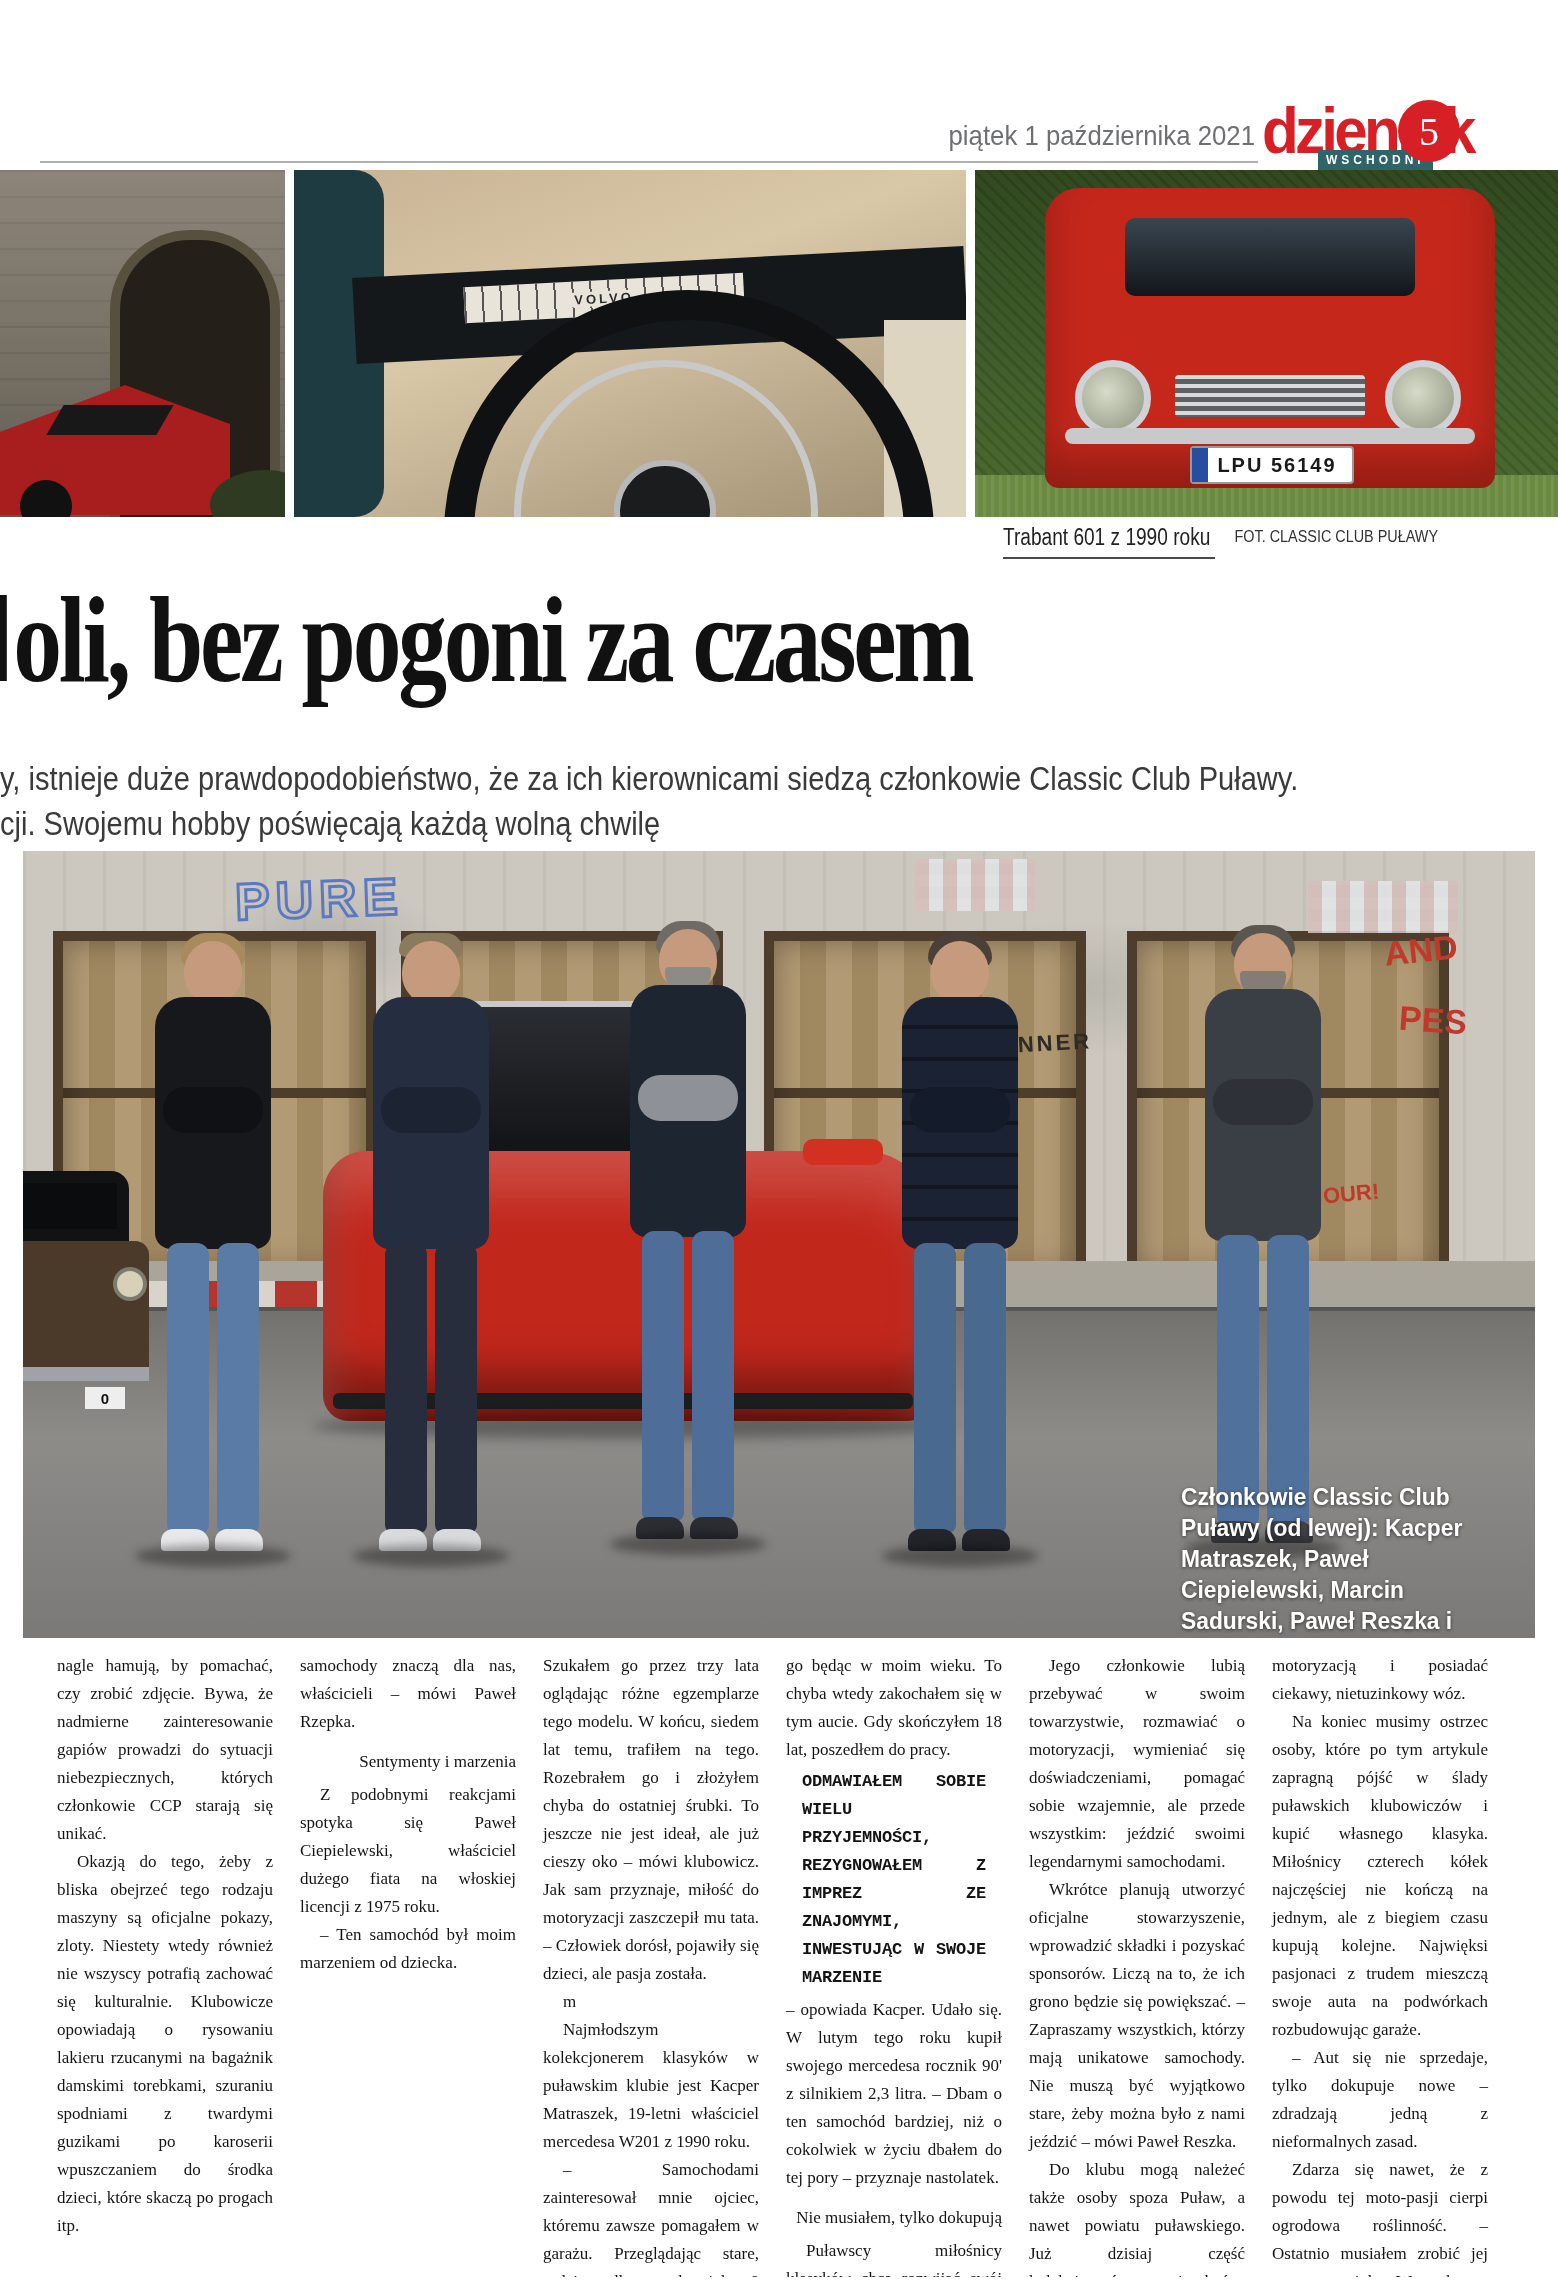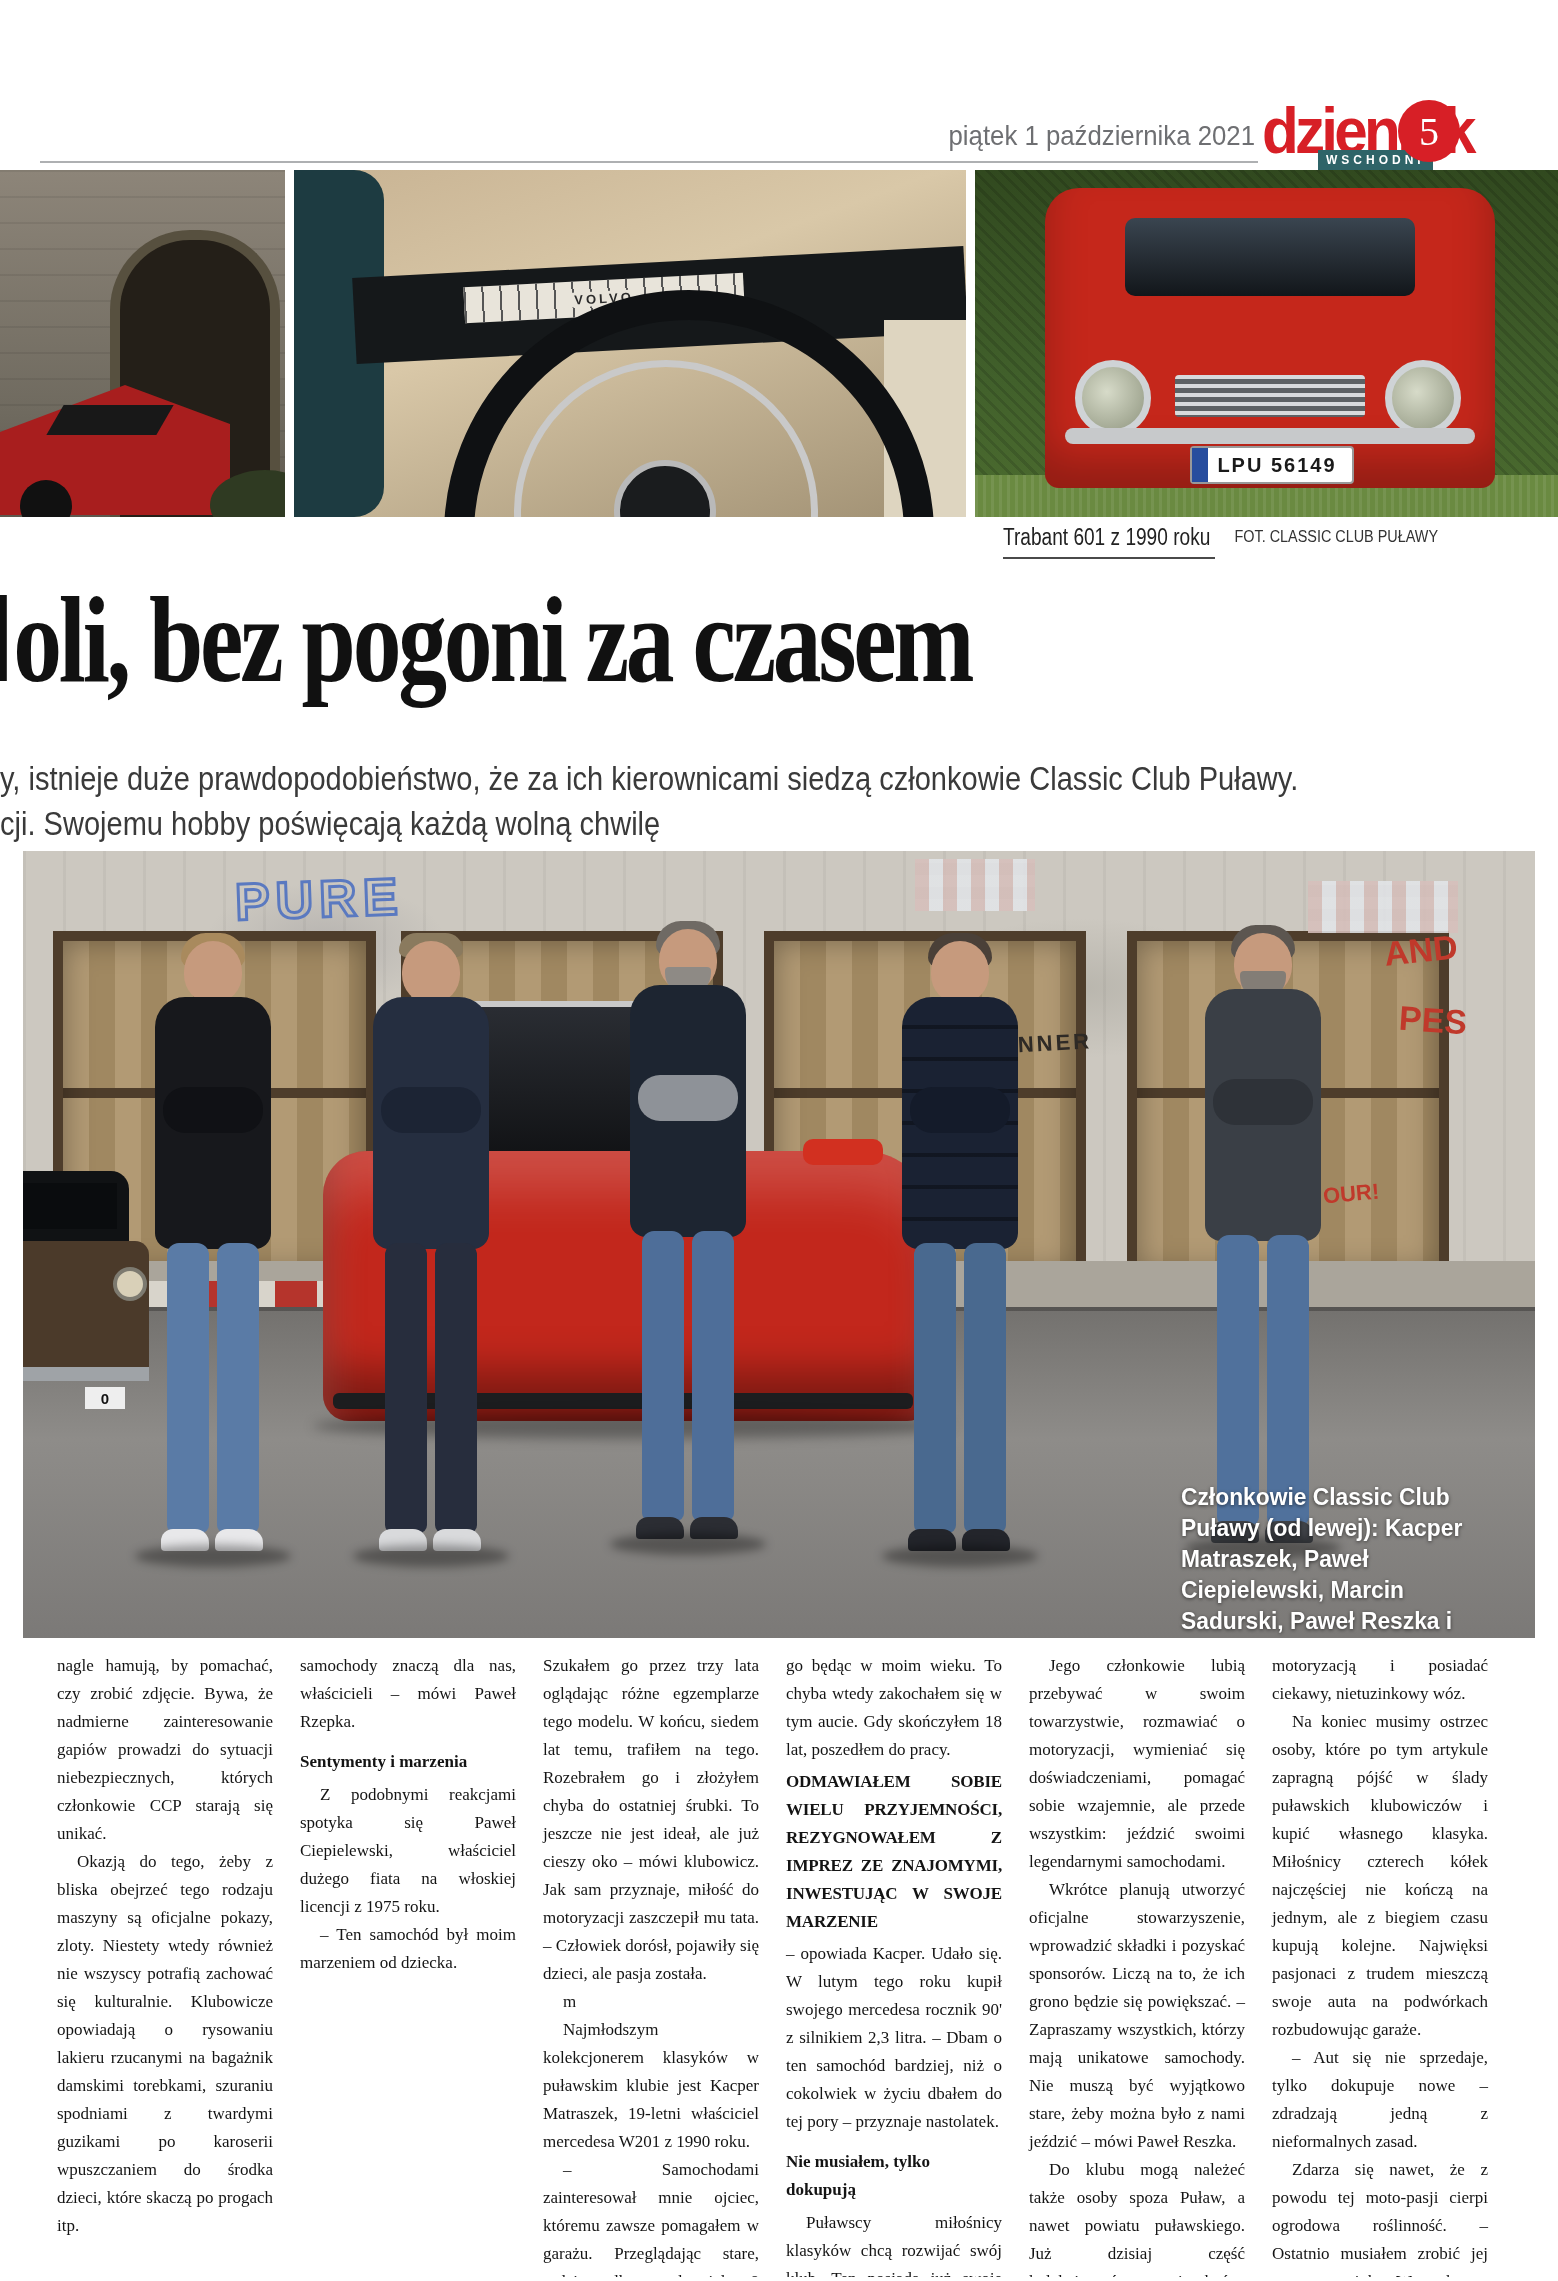--- a/index.html
+++ b/index.html
@@ -179,23 +179,23 @@
   
   #mp-caption{left:1158px;top:630px;width:306px;z-index:5;color:#fff;
     font-family:"Liberation Sans",sans-serif;font-weight:bold;font-size:24px;line-height:31px;
     transform:scaleX(.95);transform-origin:left;text-shadow:0 1px 4px rgba(0,0,0,.6);}
 
   
   #columns{left:57px;top:1652px;width:1492px;height:625px;display:flex;gap:27px;overflow:hidden;}
   .col{width:216px;flex:0 0 216px;text-align:justify;}
   .col p{margin:0;font-size:17px;line-height:28px;color:#141414;}
   .b-indent{text-indent:20px;}
-  .b-sub{font-weight:bold;font-size:19px;margin:12px 0 5px !important;text-align:left;}
-  .b-quote{font-family:Liberation Serif, serif;font-weight:bold;color:#b01e28;
-    font-size:17px;line-height:21px;margin:4px 0 !important;letter-spacing:-.2px;}
+  .b-sub{font-weight:normal;font-size:19px;margin:12px 0 5px !important;text-align:right;}
+  .b-quote{font-family:Liberation Mono, monospace;font-weight:bold;color:#b01e28;
+    font-size:17px;line-height:21px;margin:4px 16px !important;letter-spacing:-.2px;}
 </style>
 </head>
 <body>
 
 <div class="abs" id="header-date">piątek 1 października 2021</div>
 <div class="abs" id="header-rule"></div>
 <div class="abs" id="logo">dziennik</div>
 <div class="abs" id="logo-sub">WSCHODNI</div>
 <div class="abs" id="page-circle">5</div>
 

